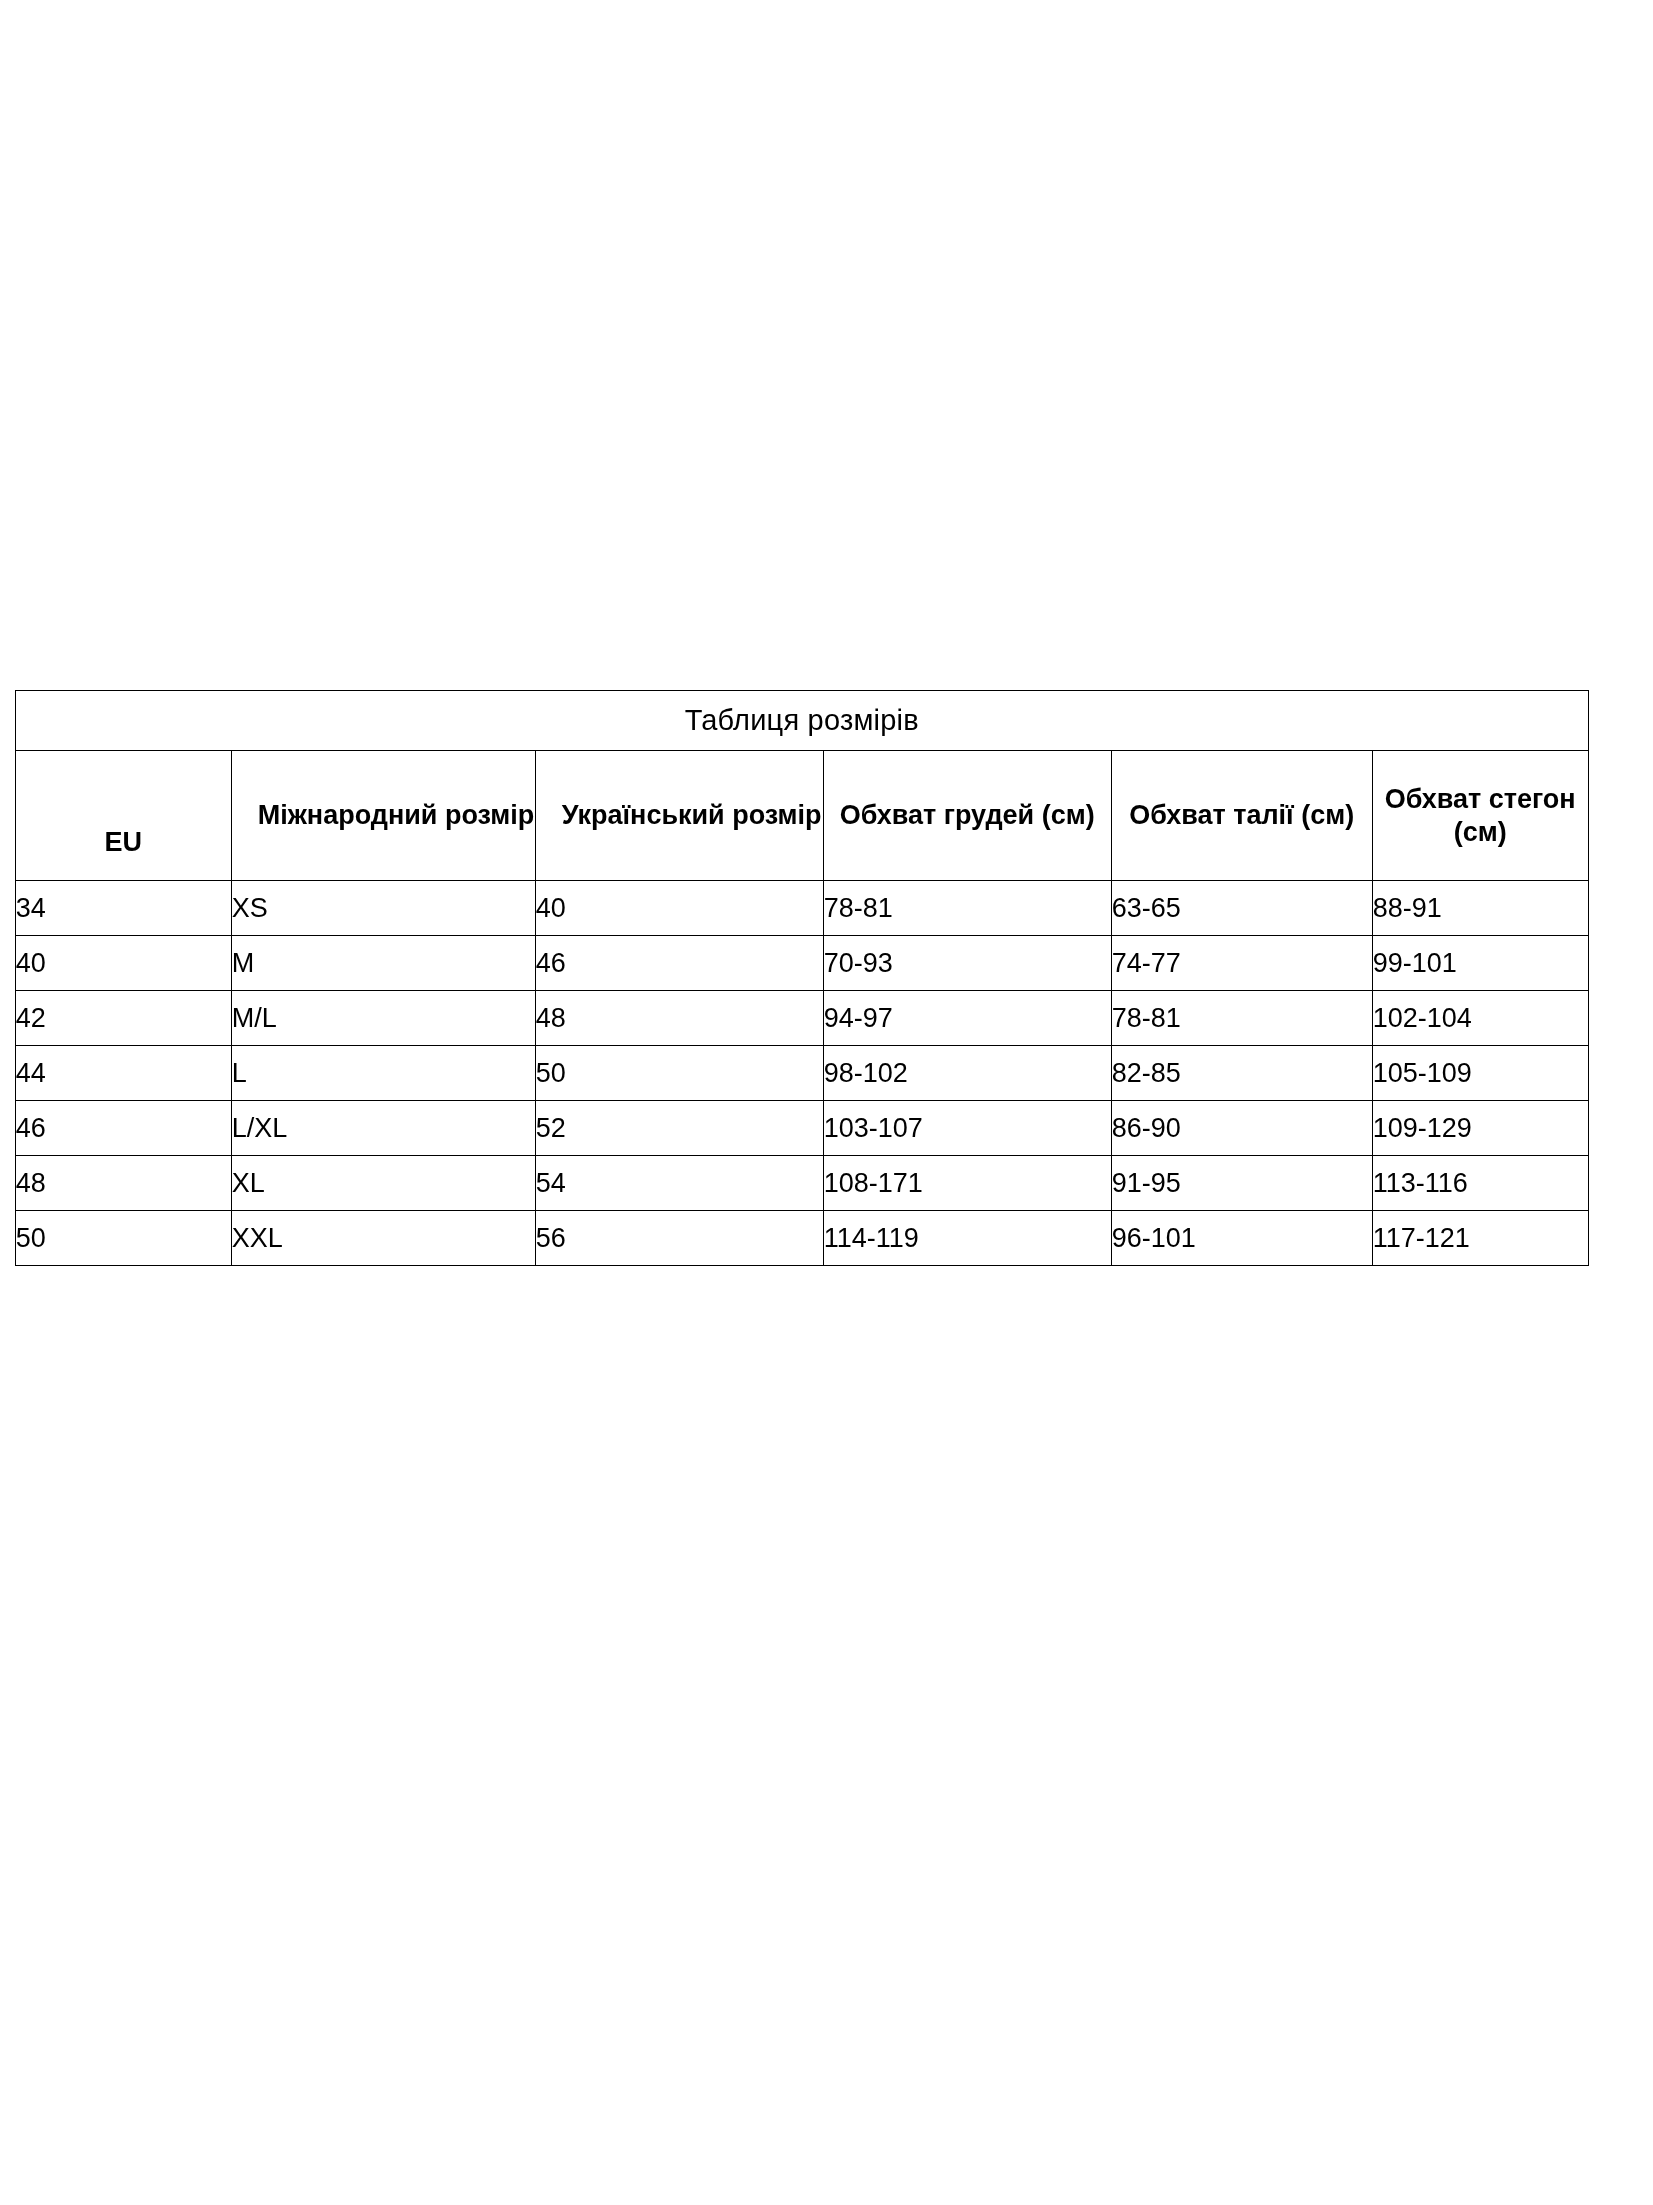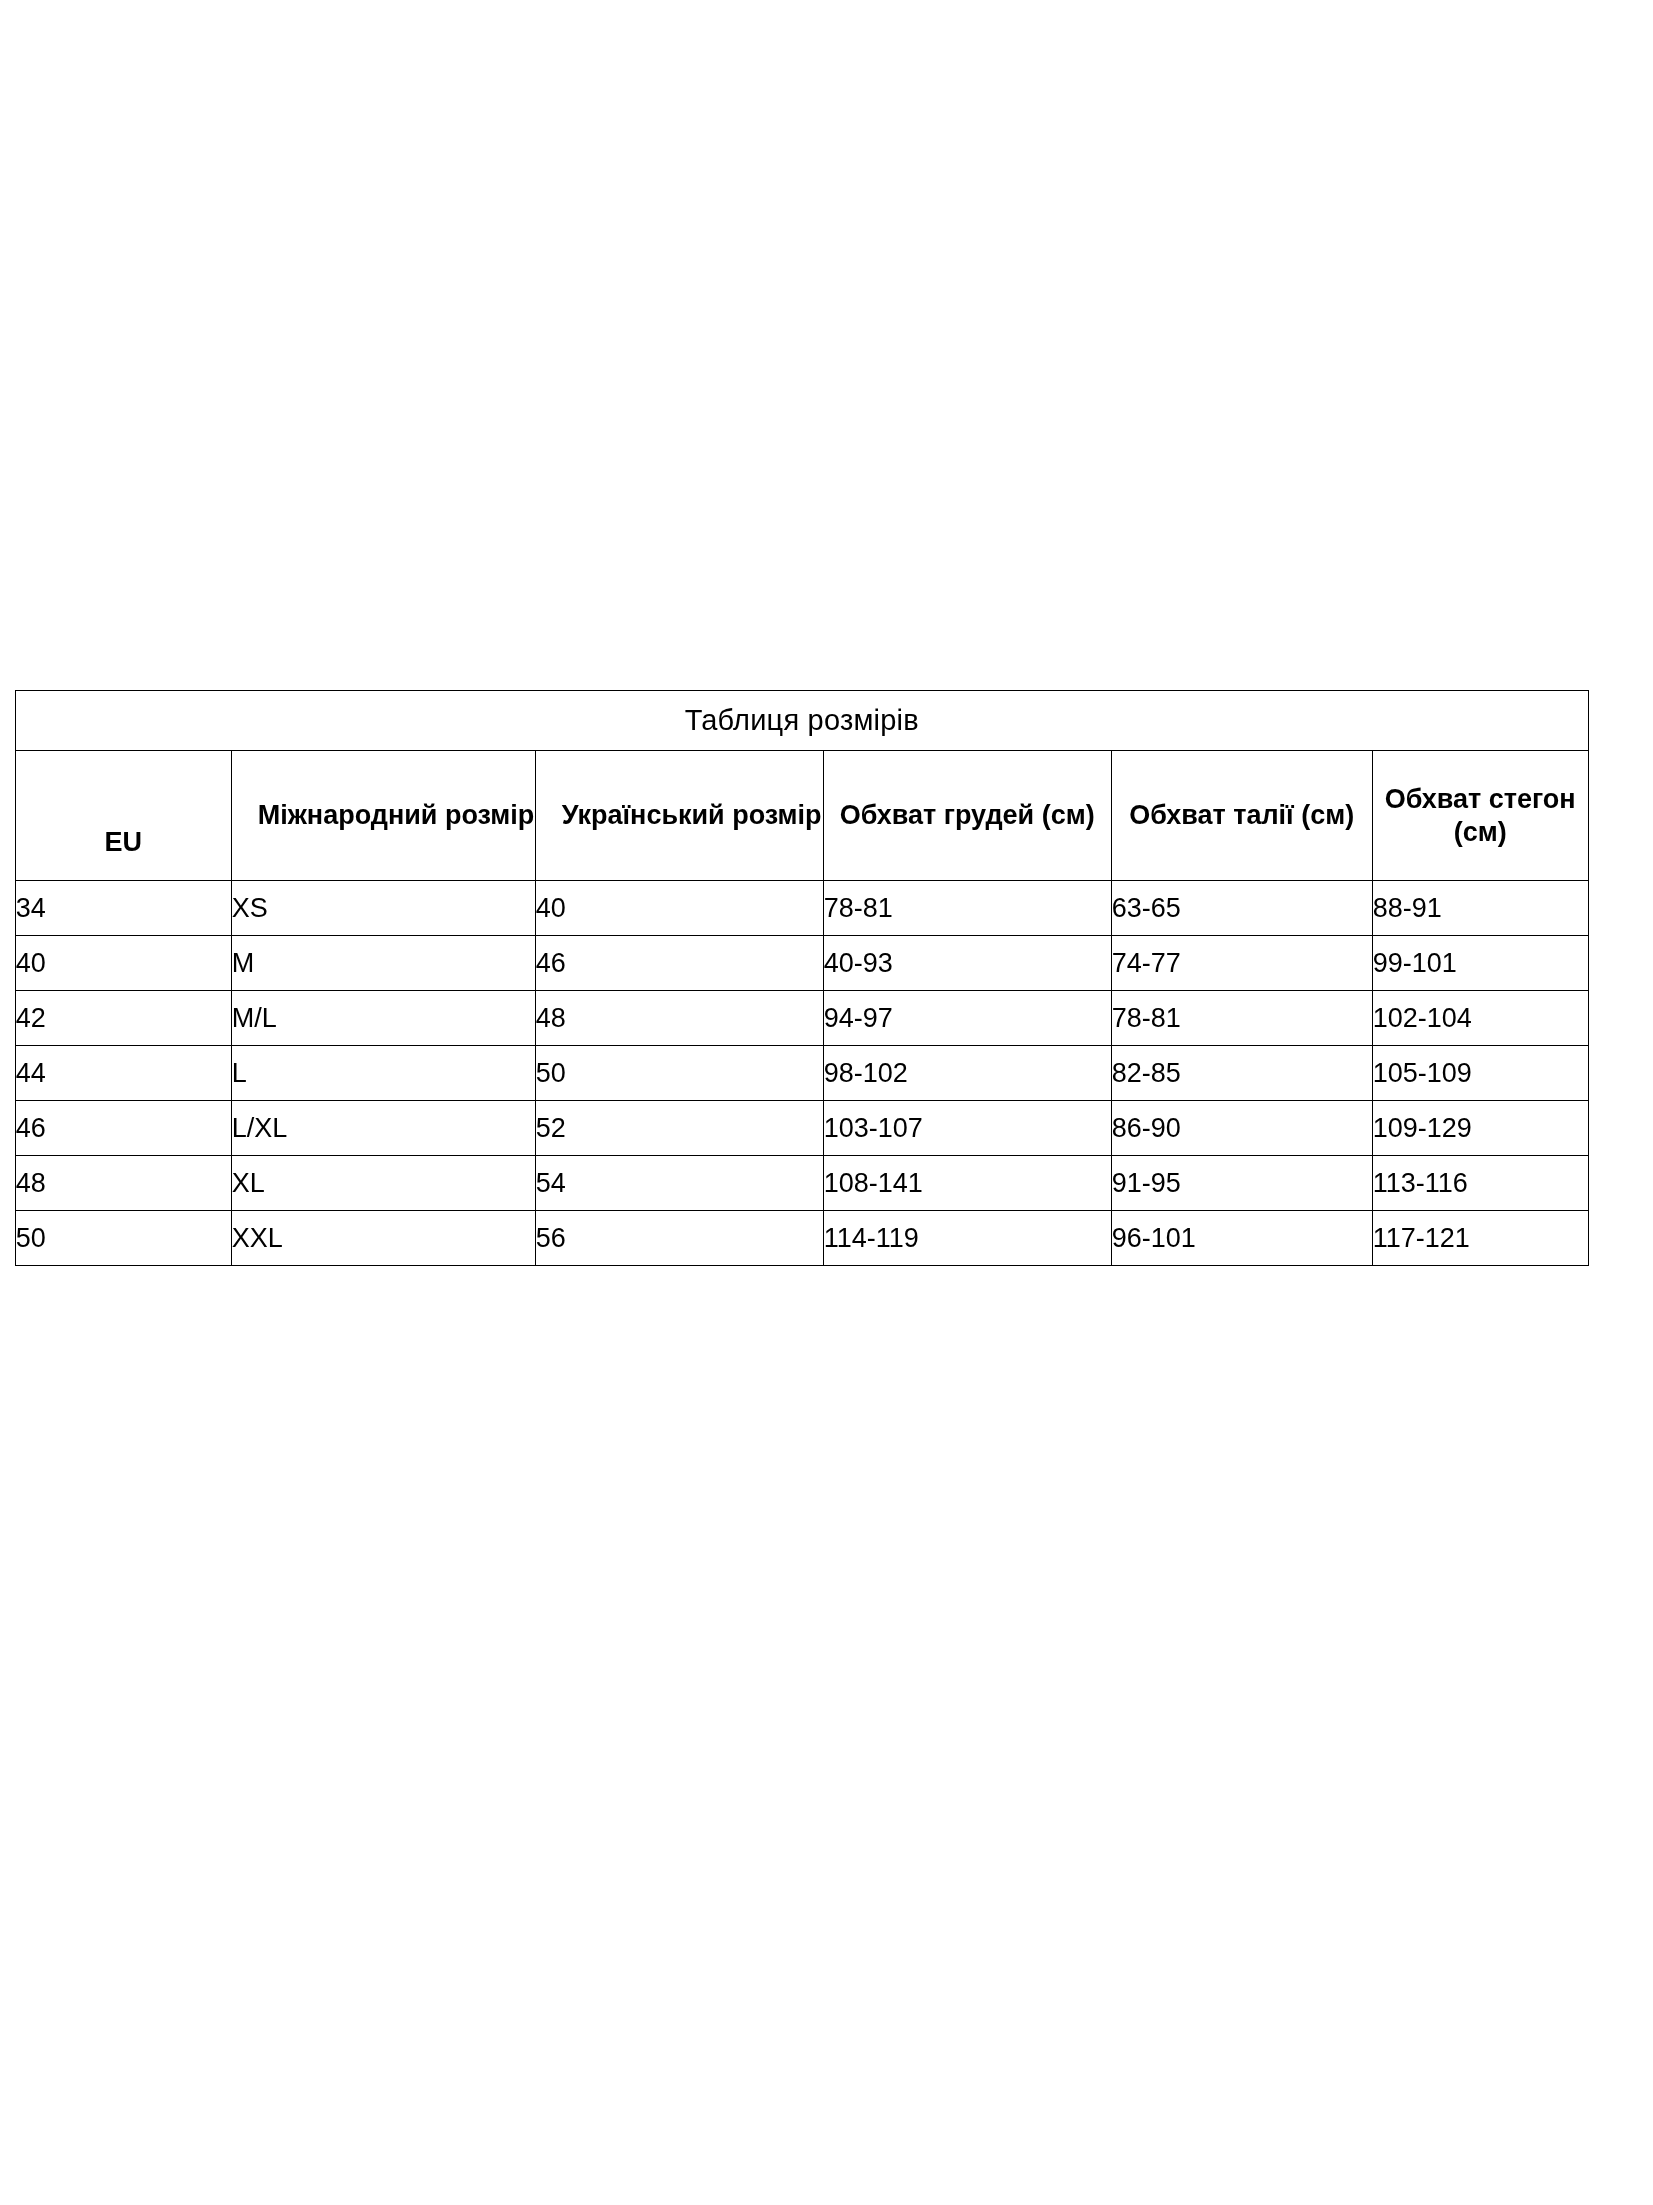--- a/index.html
+++ b/index.html
@@ -116,21 +116,21 @@
           <td class="body-cell">XS</td>
           <td class="body-cell">40</td>
           <td class="body-cell">78-81</td>
           <td class="body-cell">63-65</td>
           <td class="body-cell">88-91</td>
         </tr>
         <tr>
           <td class="body-cell">40</td>
           <td class="body-cell">M</td>
           <td class="body-cell">46</td>
-          <td class="body-cell">40-93</td>
+          <td class="body-cell">70-93</td>
           <td class="body-cell">74-77</td>
           <td class="body-cell">99-101</td>
         </tr>
         <tr>
           <td class="body-cell">42</td>
           <td class="body-cell">M/L</td>
           <td class="body-cell">48</td>
           <td class="body-cell">94-97</td>
           <td class="body-cell">78-81</td>
           <td class="body-cell">102-104</td>
@@ -148,21 +148,21 @@
           <td class="body-cell">L/XL</td>
           <td class="body-cell">52</td>
           <td class="body-cell">103-107</td>
           <td class="body-cell">86-90</td>
           <td class="body-cell">109-129</td>
         </tr>
         <tr>
           <td class="body-cell">48</td>
           <td class="body-cell">XL</td>
           <td class="body-cell">54</td>
-          <td class="body-cell">108-141</td>
+          <td class="body-cell">108-171</td>
           <td class="body-cell">91-95</td>
           <td class="body-cell">113-116</td>
         </tr>
         <tr>
           <td class="body-cell">50</td>
           <td class="body-cell">XXL</td>
           <td class="body-cell">56</td>
           <td class="body-cell">114-119</td>
           <td class="body-cell">96-101</td>
           <td class="body-cell">117-121</td>

